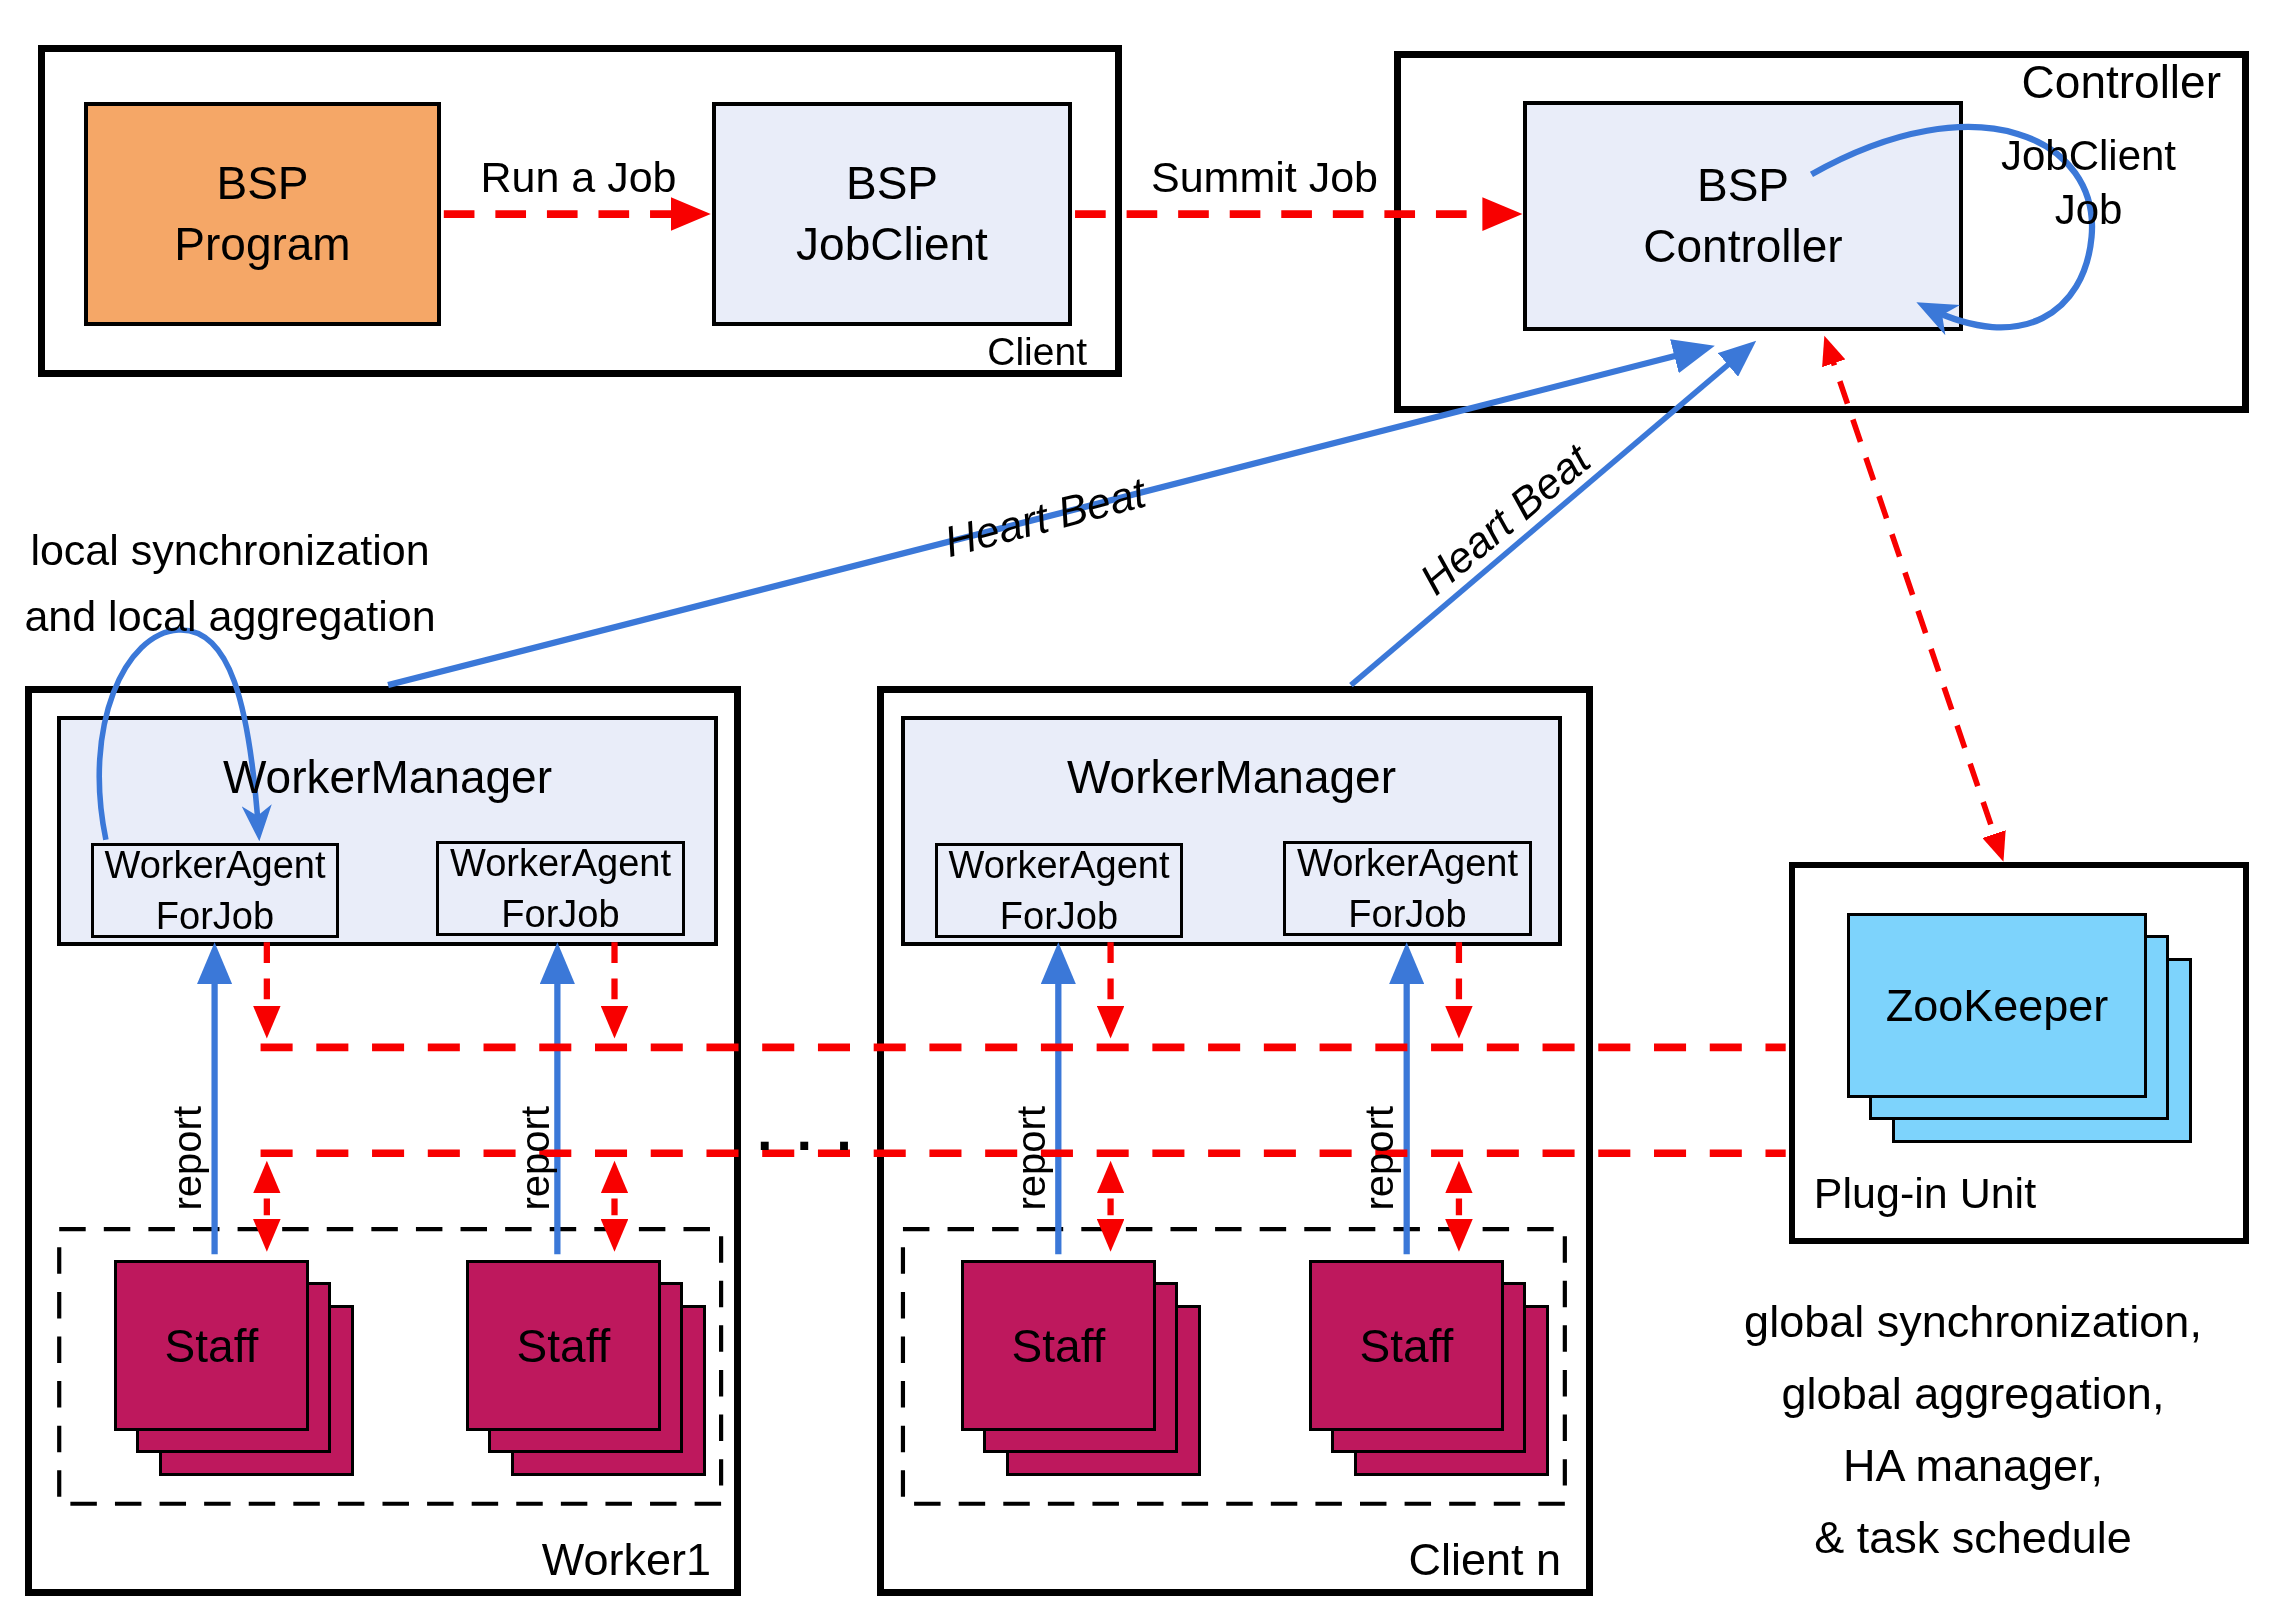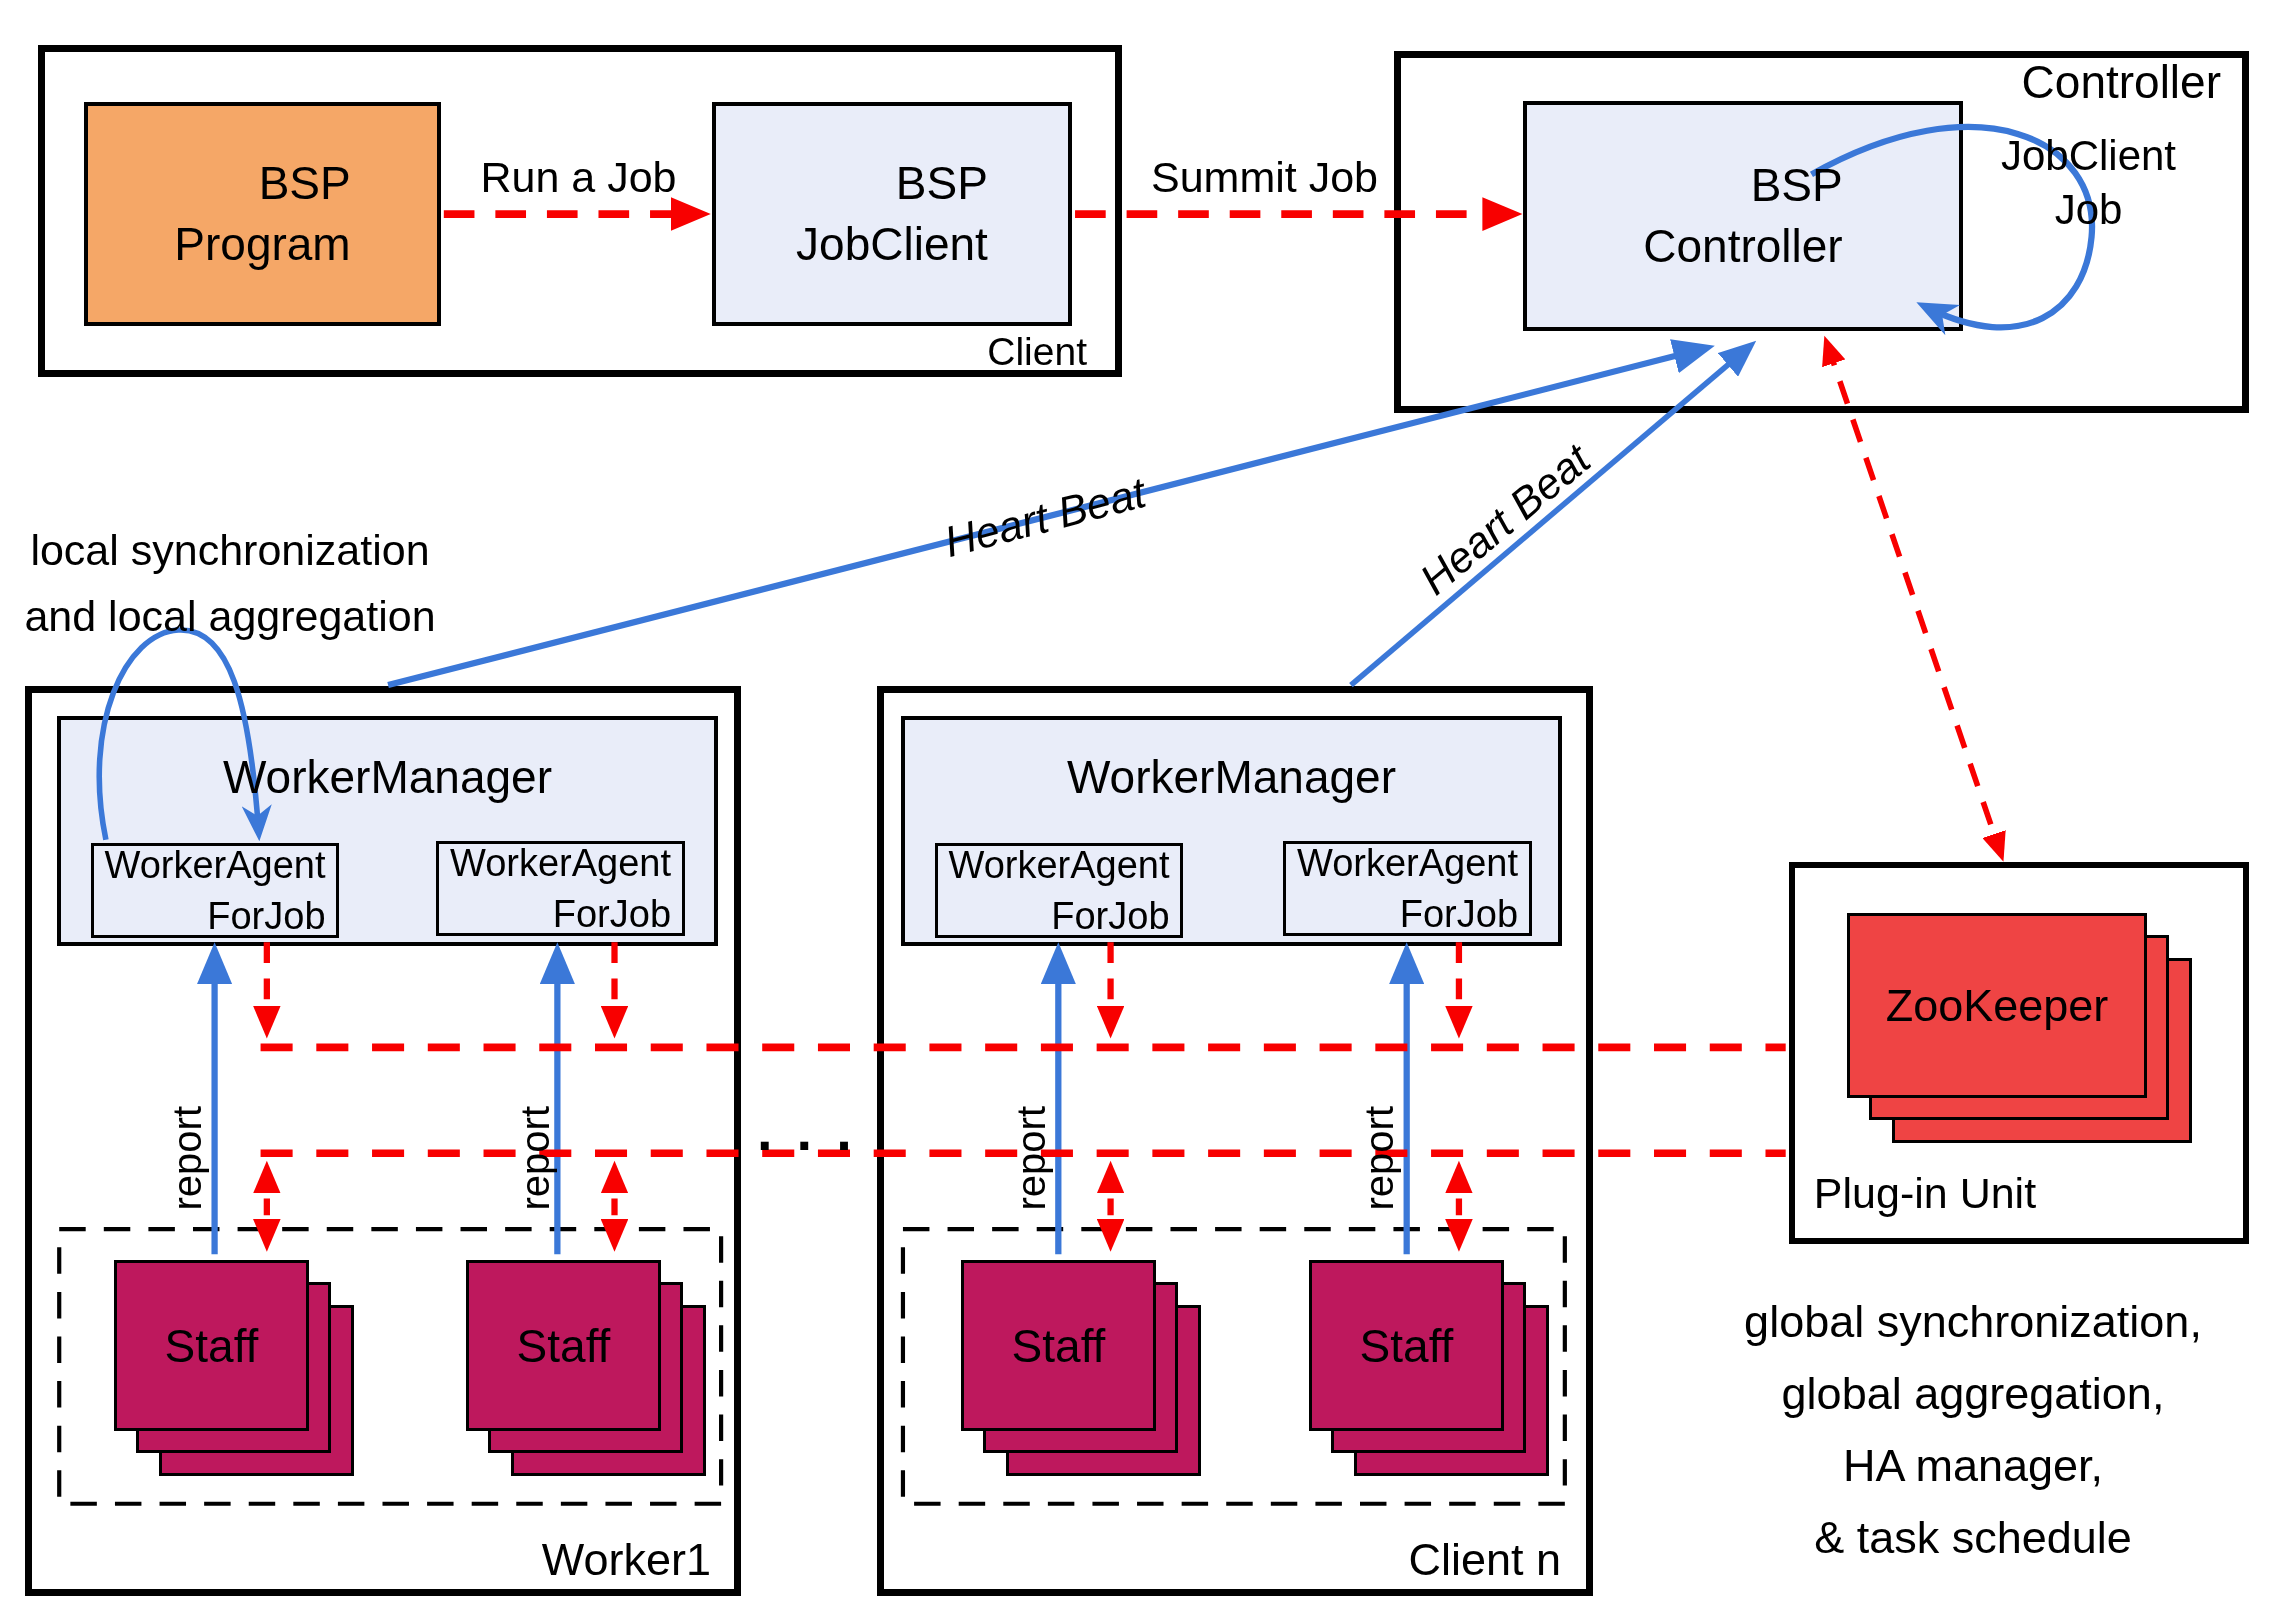--- a/index.html
+++ b/index.html
@@ -1,28 +1,28 @@
 <!DOCTYPE html>
 <html style="font-size:11px"><head>
 <meta charset="utf-8">
 <style>
   html,body{margin:0;padding:0;background:#ffffff;}
   body{width:2295px;height:1614px;position:relative;overflow:hidden;
        font-family:"Liberation Sans",sans-serif;color:#000;}
   .box{position:absolute;box-sizing:border-box;border:4.2px solid #000;background:#E9EDF9;}
   .outer{background:#fff;border-width:7px;}
-  .flex{display:flex;align-items:center;justify-content:center;text-align:right;}
+  .flex{display:flex;align-items:center;justify-content:center;text-align:center;}
   .lbl{position:absolute;box-sizing:border-box;white-space:pre-line;line-height:1.32;}
   .c{text-align:center;} .r{text-align:right;}
   .vwrap{position:absolute;display:flex;align-items:center;justify-content:center;}
   .vtext{writing-mode:vertical-rl;transform:rotate(180deg);}
   .layer{position:absolute;box-sizing:border-box;width:195px;height:171px;
          background:#be185d;border:3.5px solid #000;}
   .zlayer{position:absolute;box-sizing:border-box;width:300px;height:185px;
-          background:#ef4444;border:3.5px solid #000;}
+          background:#7dd3fc;border:3.5px solid #000;}
   svg.wires{position:absolute;left:0;top:0;z-index:10;pointer-events:none;}
   .lbl,.vwrap{z-index:20;}
   .it{font-style:italic;}
 </style>
 </head>
 <body>
 
 <div class="box outer" style="left:38px;top:45px;width:1084px;height:332px;"></div>
 <div class="box flex" style="left:84px;top:102px;width:357px;height:224px;background:#F5A767;font-size:46px;line-height:66px;">
   <span class="lbl" style="position:static;">BSP

